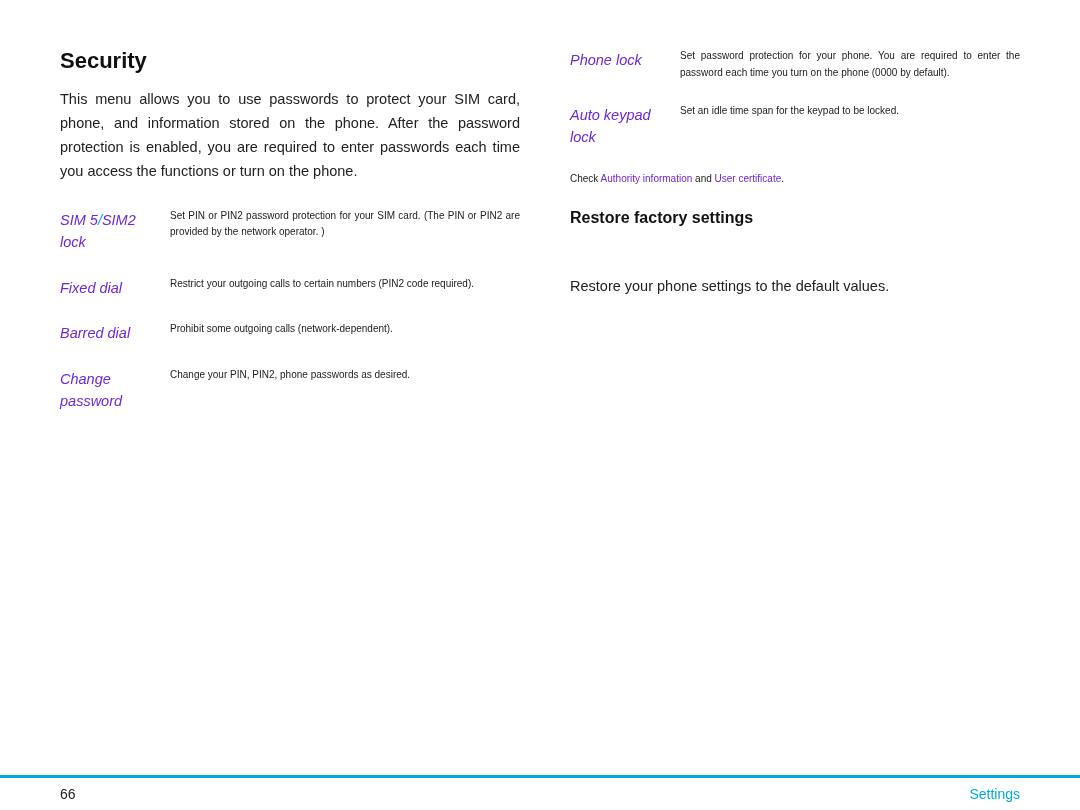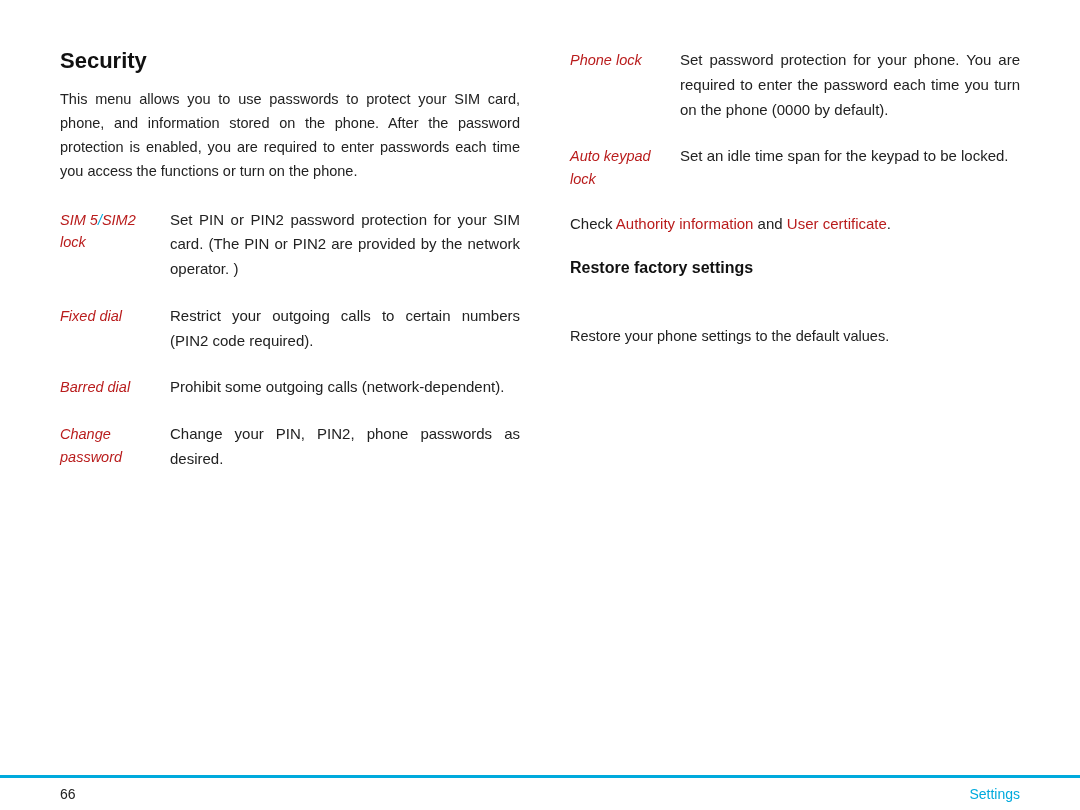--- a/index.html
+++ b/index.html
@@ -66,27 +66,27 @@
       flex: 0 0 92px;
       color: #00aadd;
       font-style: italic;
       font-size: 14.5px;
       line-height: 1.55;
       padding-top: 1px;
     }
 
     .menu-desc {
       flex: 1;
-      font-size: 15px;
+      font-size: 10px;
       line-height: 1.65;
       text-align: justify;
       color: #222;
     }
 
-    .cyan { color: #b91c1c; }
+    .cyan { color: #6d28d9; }
 
     .restore-section {
       margin-top: 10px;
     }
 
     .restore-section h2 {
       font-size: 16px;
       font-weight: bold;
       margin-bottom: 12px;
     }

